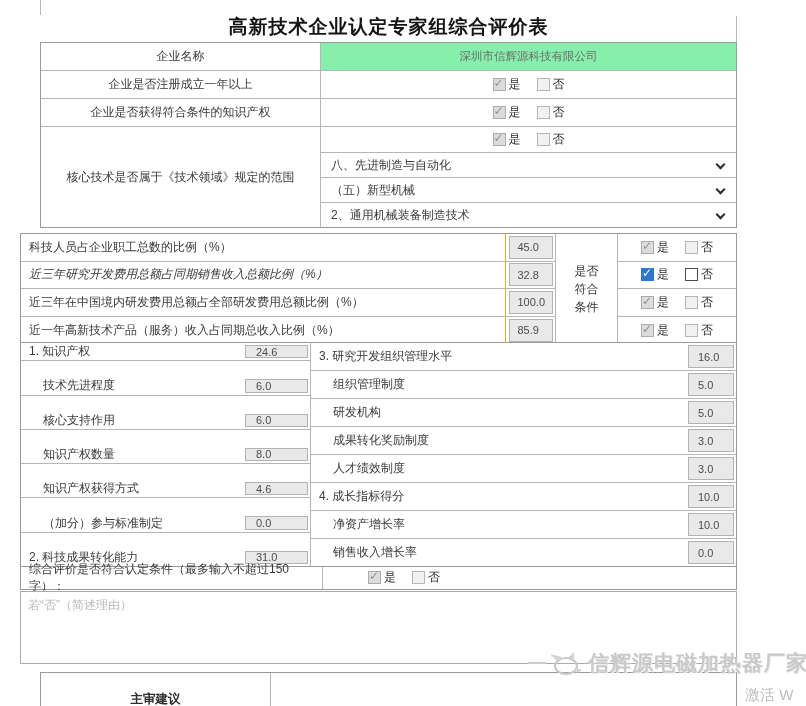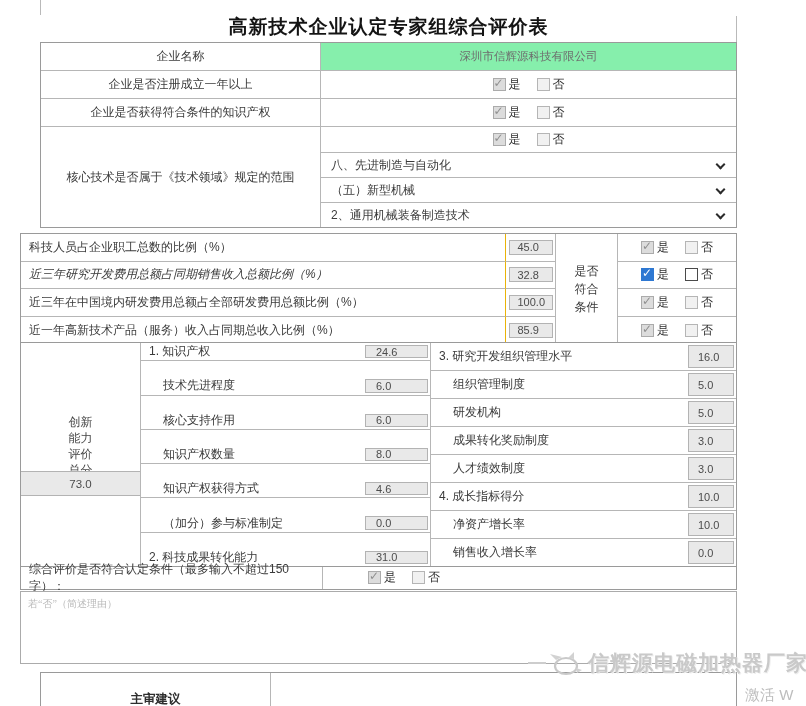--- a/index.html
+++ b/index.html
@@ -54,21 +54,21 @@
   .rt-cell { display:flex; align-items:center; }
   .rt-label { font-size:12px; padding-left:8px; border-right:1px solid #eab308; }
   .rt-value { justify-content:center; border-right:1px solid #b6b6b6; }
   .rt-cb { justify-content:center; }
   .rt-cond { grid-column:3; grid-row:1 / span 4; border-right:1px solid #b6b6b6;
              display:flex; align-items:center; justify-content:center; text-align:center;
              font-size:12px; line-height:18px; white-space:pre-line; }
   .valbox { background:#e9e9e9; border:1px solid #b3b3b3; font-size:11px; color:#4c4c4c;
             display:flex; align-items:center; }
 
-  .rt-value .valbox { width:44px; height:15px; padding-left:8px; }
+  .rt-value .valbox { width:44px; height:23px; padding-left:8px; }
 
   
   .score { position:absolute; left:20px; top:342px; width:717px; height:225px; display:flex; }
   .sc-total { width:120px; border-right:1px solid #b6b6b6; position:relative; }
   .sc-total-label { position:absolute; top:71px; left:0; right:0; text-align:center;
                     font-size:12px; line-height:16px; white-space:pre-line; color:#454545; }
   .sc-total-box { position:absolute; top:128px; left:0; right:0; height:25px;
                   background:#e9e9e9; border-top:1px solid #b3b3b3; border-bottom:1px solid #b3b3b3;
                   display:flex; align-items:center; justify-content:center;
                   font-size:11.5px; color:#4c4c4c; }
@@ -86,21 +86,21 @@
   .eval-row { position:absolute; left:20px; top:567px; width:717px; height:23px;
               border-left:1px solid #9a9a9a; border-right:1px solid #9a9a9a;
               border-bottom:1px solid #9a9a9a; display:flex; align-items:center;gap:33px; }
   .eval-label { width:302px; padding-left:8px; font-size:12px;
                 border-right:1px solid #b6b6b6; height:100%; display:flex; align-items:center; }
   .eval-cb { padding-left:12px; }
 
   .reason-box { position:absolute; left:20px; top:591px; width:717px; height:73px;
                 border:1px solid #ababab; background:#fff; }
   .reason-box textarea { width:100%; height:100%; border:none; outline:none; resize:none;
-                         font-family:Liberation Serif, serif; font-size:10px; padding:5px 7px; background:transparent;
+                         font-family:Liberation Sans, sans-serif; font-size:12px; padding:5px 7px; background:transparent;
                          color:#6d28d9; }
   .reason-box textarea::placeholder { color:#b9b9b9; }
 
   
   .bottom-table { position:absolute; left:40px; top:672px; width:697px; height:60px;
                   border:1px solid #9a9a9a; display:flex; }
   .bt-left { width:230px; border-right:1px solid #b6b6b6; position:relative; }
   .bt-left-label { position:absolute; top:18px; left:0; right:0; text-align:center;
                    font-size:12.5px; font-weight:bold; color:#2e2e2e; }
   .bt-right { flex:1; }
@@ -243,27 +243,20 @@
             <span class="mk">✓</span>
           </span>
           <span class="cbl">是</span>
           <span class="cb cb-grey-unchecked"></span>
           <span class="cbl">否</span>
         </span>
       </div>
     </div>
 
   <div class="score outer">
-    <div class="sc-total">
-      <div class="sc-total-label">创新
-能力
-评价
-总分</div>
-      <div class="sc-total-box">73.0</div>
-    </div>
     <div class="sc-mid">
         <div class="sc-row">
           <span class="sc-label">1. 知识产权</span>
           <div class="valbox">24.6</div>
         </div>
         <div class="sc-row indent">
           <span class="sc-label">技术先进程度</span>
           <div class="valbox">6.0</div>
         </div>
         <div class="sc-row indent">

